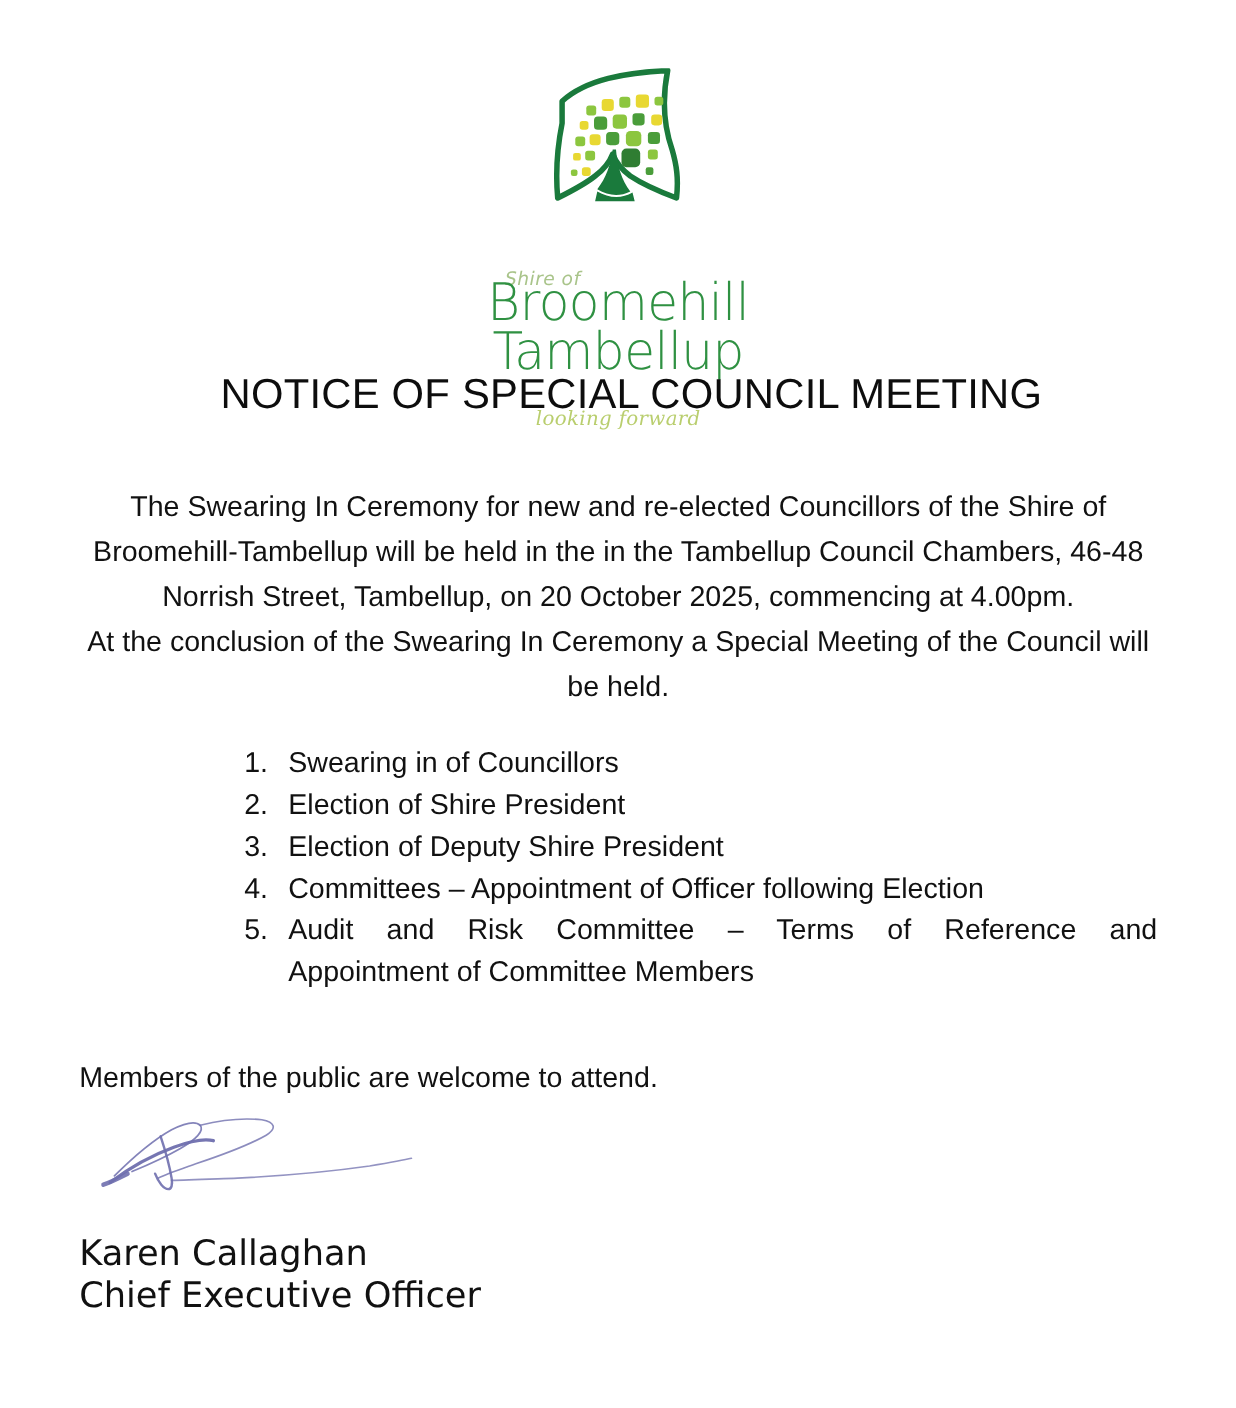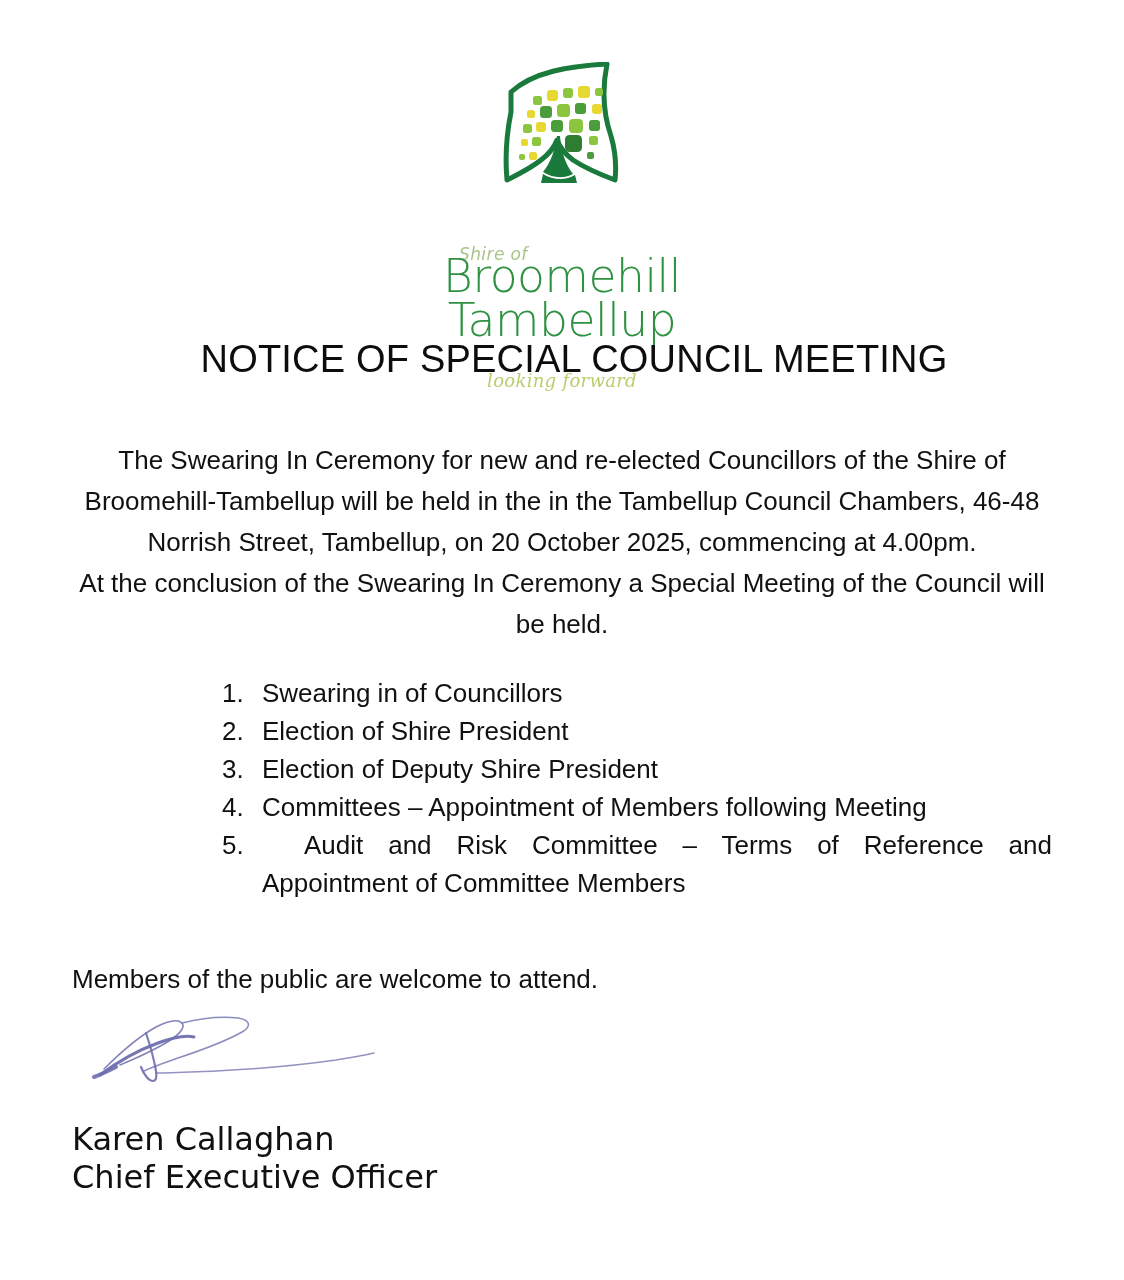--- a/index.html
+++ b/index.html
@@ -147,21 +147,20 @@
   }
   .agenda-text.justify {
     text-align: justify;
   }
   .agenda-text.justify > span {
     display: block;
   }
   .agenda-text.justify > span.spread {
     text-align: justify;
     text-align-last: justify;
-    margin-left: 42px;
   }
 
   .para-closing {
     position: absolute;
     top: 935px;
     left: 72px;
     width: 980px;
     text-align: left;
     font-size: 26px;
     line-height: 38px;
@@ -265,21 +264,21 @@
       <span class="agenda-text">Election of Shire President</span>
     </div>
 
     <div class="agenda-item">
       <span class="agenda-num">3.</span>
       <span class="agenda-text">Election of Deputy Shire President</span>
     </div>
 
     <div class="agenda-item">
       <span class="agenda-num">4.</span>
-      <span class="agenda-text">Committees – Appointment of Members following Meeting</span>
+      <span class="agenda-text">Committees – Appointment of Officer following Election</span>
     </div>
 
     <div class="agenda-item">
       <span class="agenda-num">5.</span>
       <span class="agenda-text justify">
         <span class="spread">Audit and Risk Committee – Terms of Reference and</span>
         <span>Appointment of Committee Members</span>
       </span>
     </div>
 

